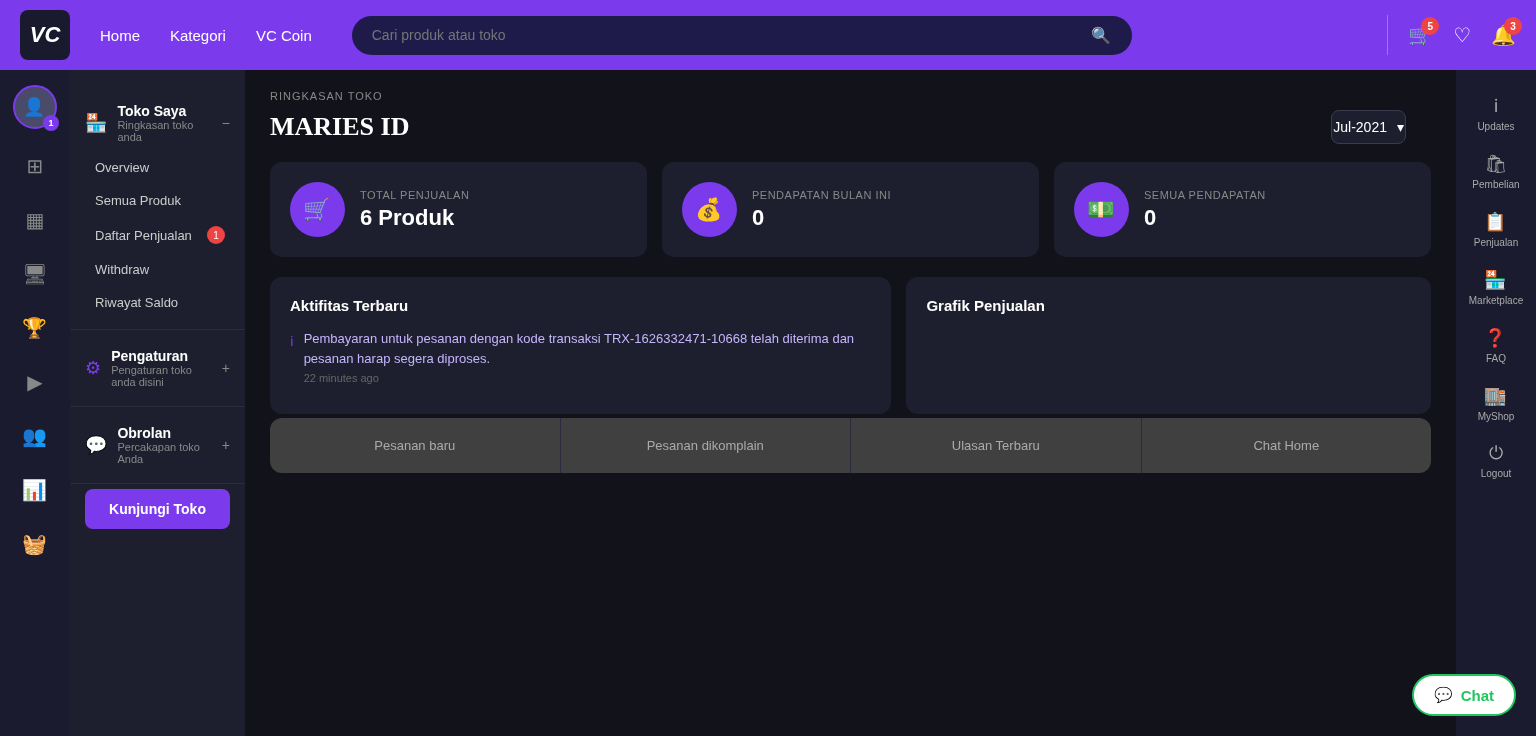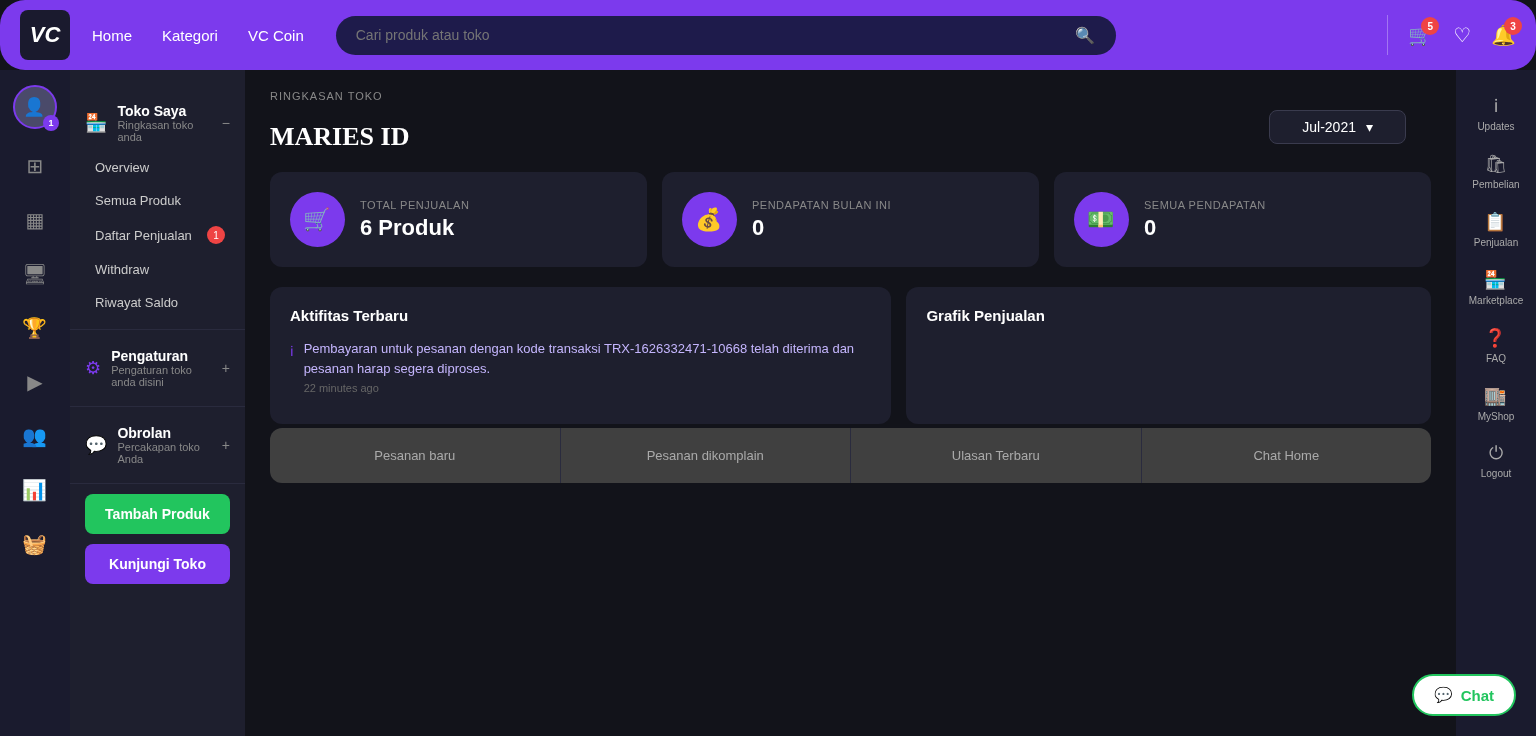--- a/index.html
+++ b/index.html
@@ -14,23 +14,22 @@
       flex-direction: column;
     }
 
     
     .header {
       height: 70px;
       background: #7c3aed;
       display: flex;
       align-items: center;
       padding: 0 20px;
-      gap: 12px;
+      gap: 20px;
       flex-shrink: 0;
-      border-radius: 25px;
     }
     .logo {
       width: 50px;
       height: 50px;
       background: #1a1a2e;
       border-radius: 8px;
       display: flex;
       align-items: center;
       justify-content: center;
       font-weight: 900;
@@ -266,37 +265,37 @@
       flex: 1;
       padding: 20px 25px;
       overflow-y: auto;
       background: #12131a;
     }
     .page-label {
       font-size: 11px;
       color: #888;
       text-transform: uppercase;
       letter-spacing: 1px;
-      margin-bottom: 20px;
+      margin-bottom: 10px;
     }
     .page-title {
       font-size: 26px;
       font-weight: 800;
       color: #fff;
       margin-bottom: 20px;
       font-family: Liberation Serif, serif;
     }
     .date-dropdown {
       position: absolute;
       top: 20px;
       right: 25px;
       background: #1e1f2e;
       border: 1px solid #3a3b4e;
       border-radius: 8px;
-      padding: 8px 32px;
+      padding: 8px 1px;
       color: #fff;
       font-size: 14px;
       cursor: pointer;
       display: flex;
       align-items: center;
       gap: 10px;
     }
 
     .stats-row {
       display: flex;
@@ -543,21 +542,20 @@
       <div class="sidebar-header">
         <span class="sidebar-header-icon">💬</span>
         <div class="sidebar-header-text">
           <div class="sidebar-header-title">Obrolan</div>
           <div class="sidebar-header-sub">Percakapan toko Anda</div>
         </div>
         <span class="sidebar-toggle">+</span>
       </div>
     </div>
 
-    <button class="btn-tambah">Tambah Produk</button>
     <button class="btn-kunjungi">Kunjungi Toko</button>
   </div>
 
   <div class="main-content">
     <div class="top-section">
       <div class="page-label">RINGKASAN TOKO</div>
       <div class="page-title">MARIES ID</div>
       <div class="date-dropdown">
         <span>Jul-2021</span>
         <span>▾</span>

